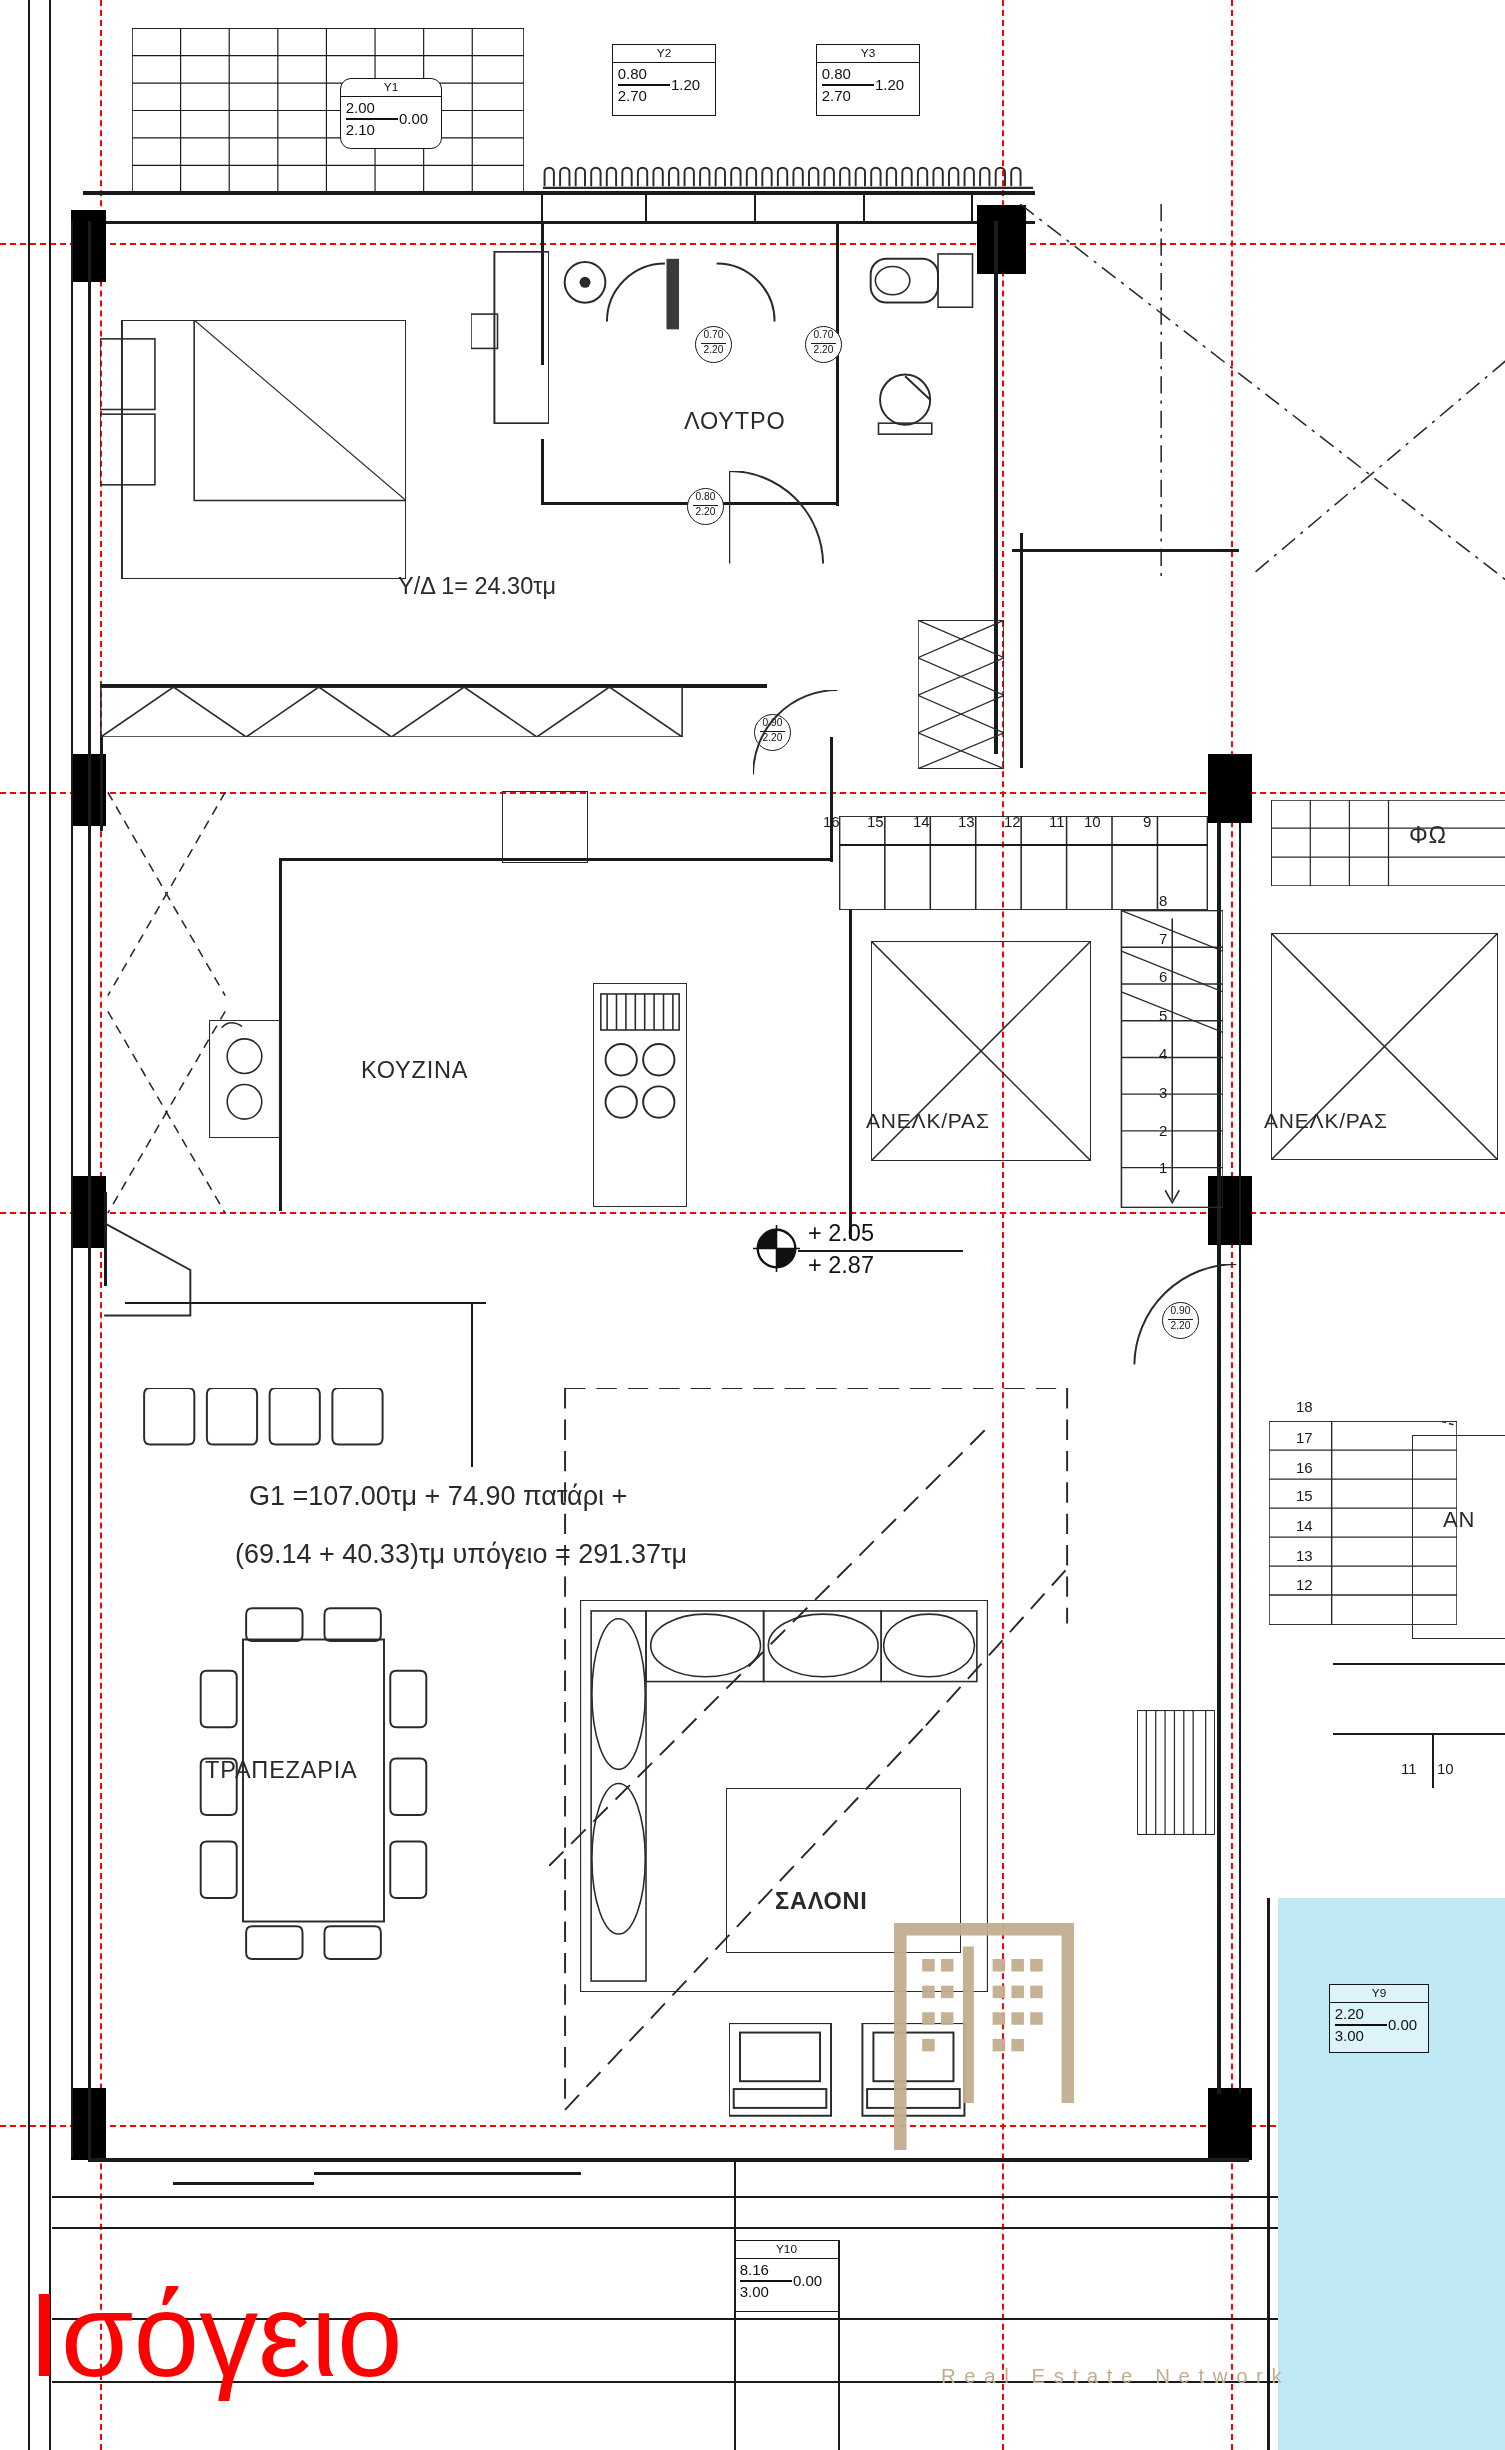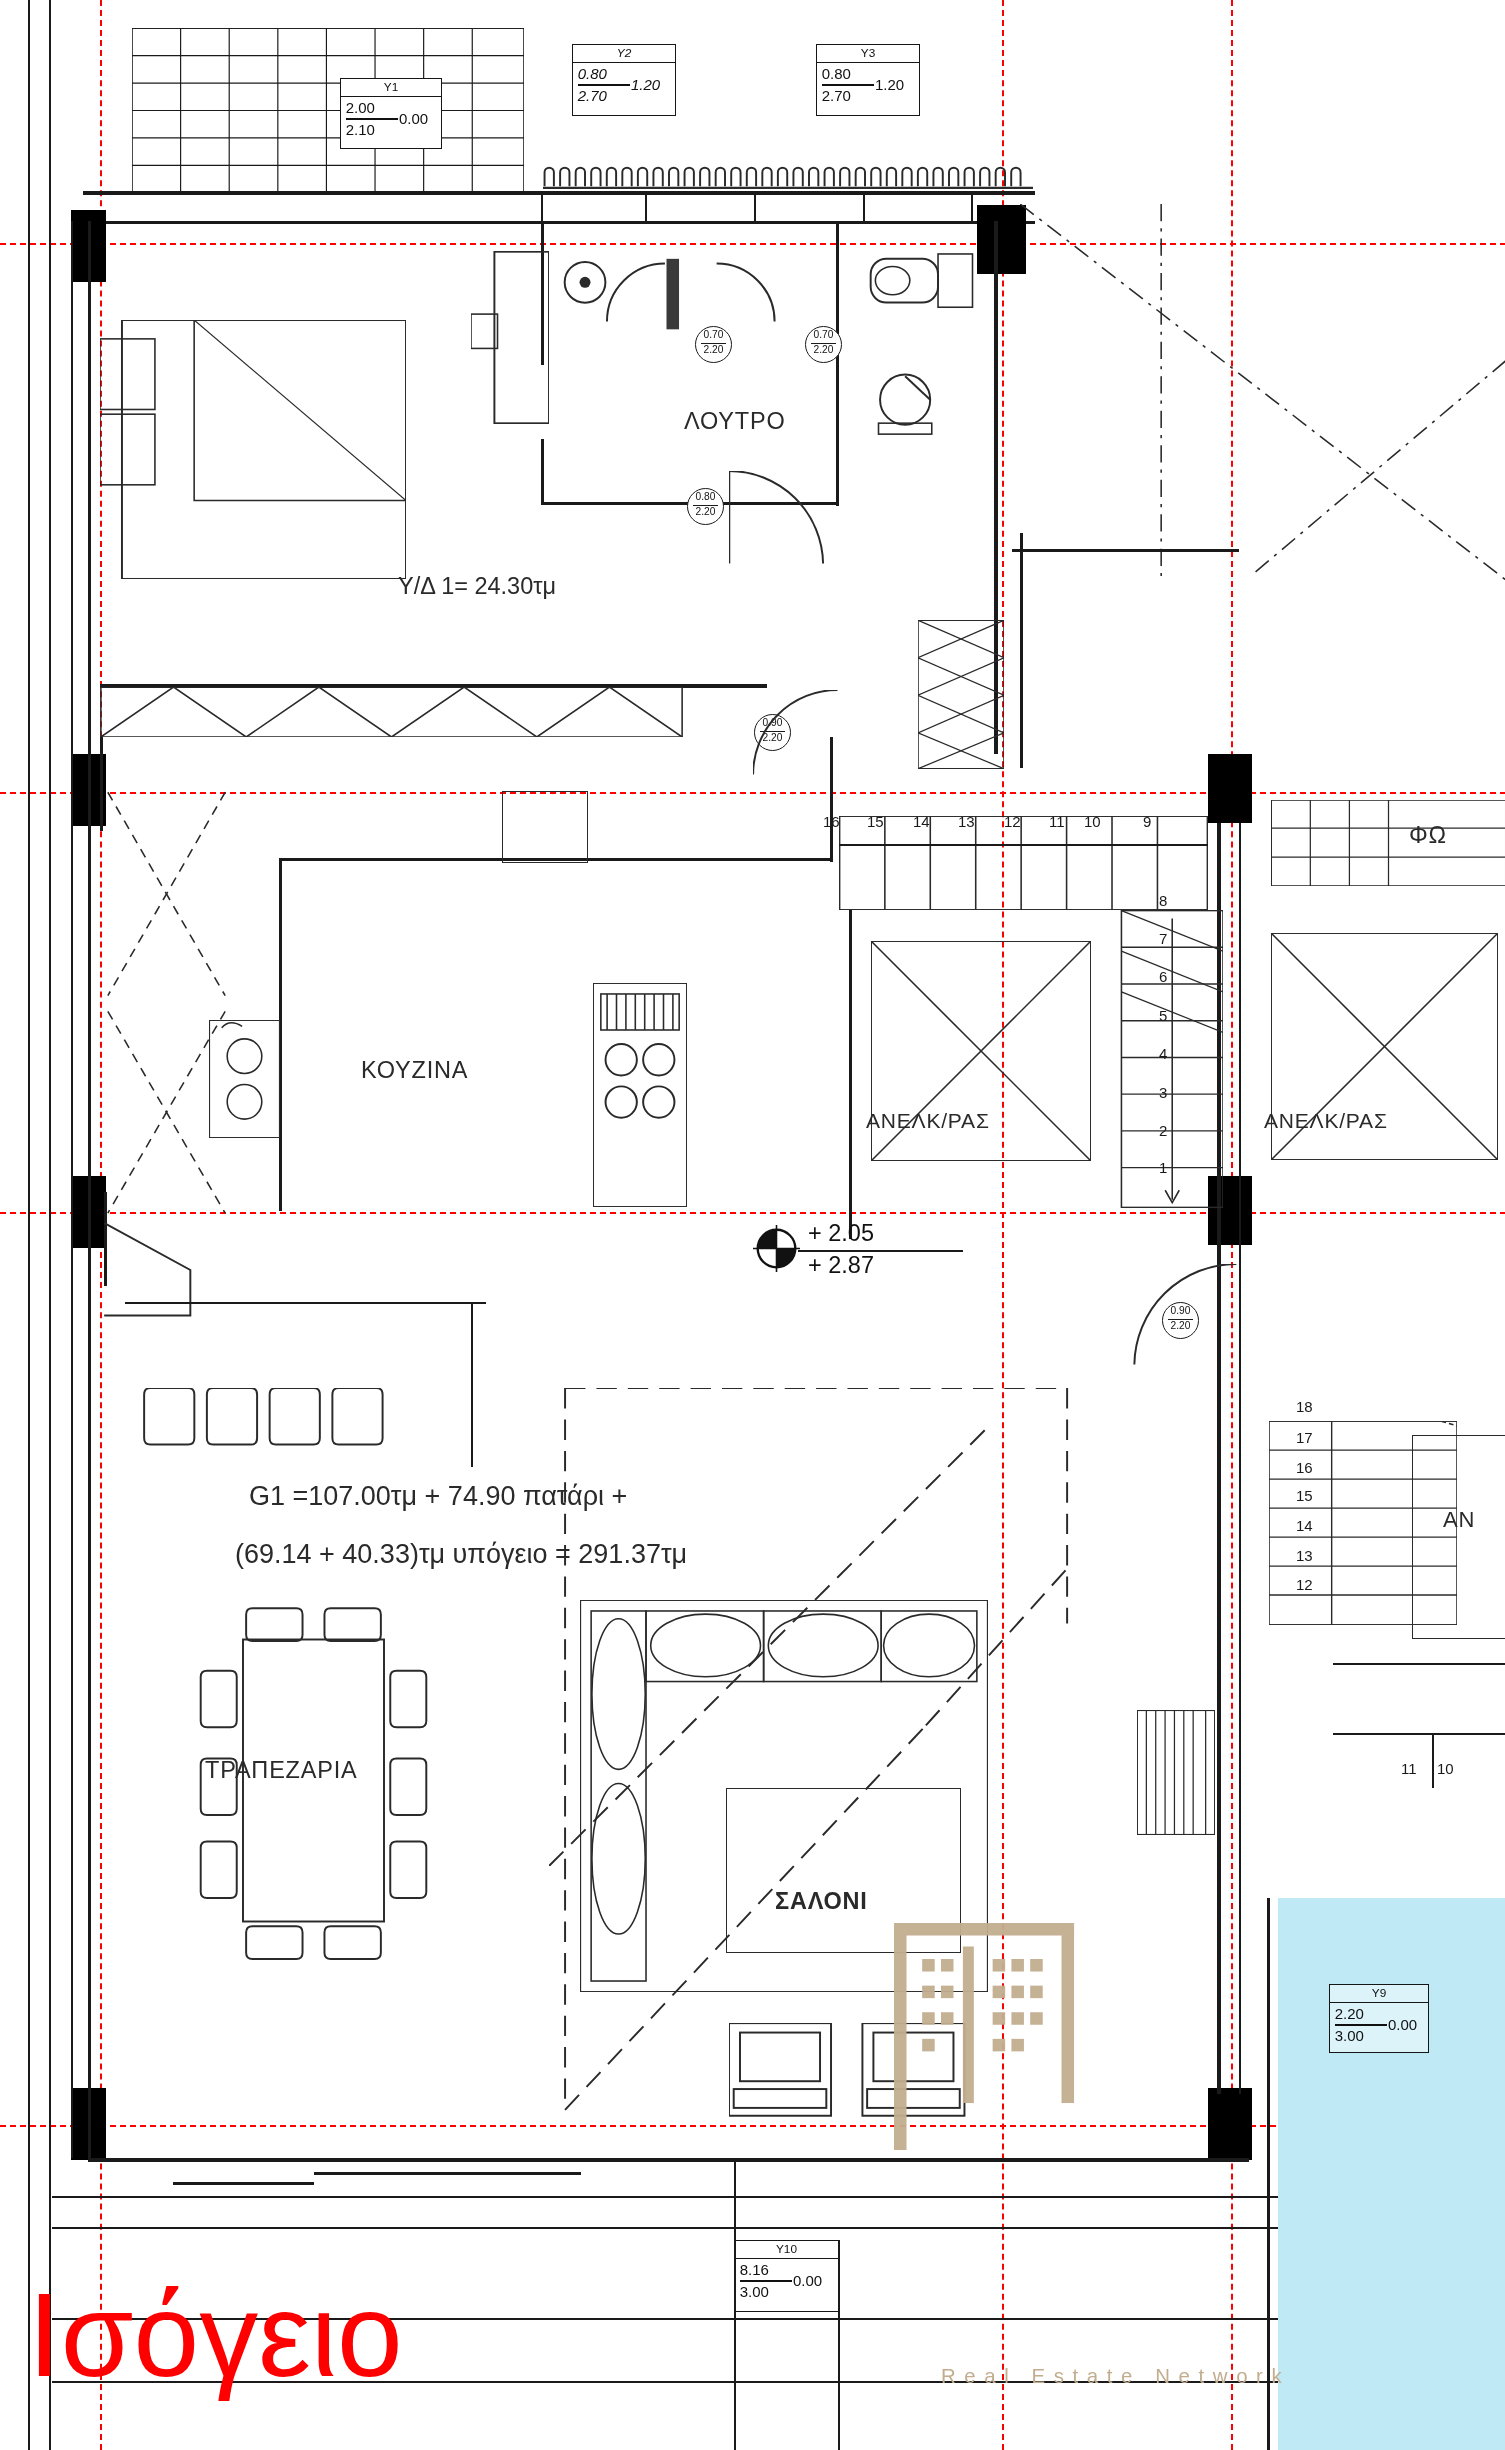--- a/index.html
+++ b/index.html
@@ -59,30 +59,30 @@
       <line x1="62" y1="0" x2="62" y2="210" stroke="#1a1a1a" stroke-width="1.5"></line>
       <line x1="124" y1="0" x2="124" y2="210" stroke="#1a1a1a" stroke-width="1.5"></line>
       <line x1="186" y1="0" x2="186" y2="210" stroke="#1a1a1a" stroke-width="1.5"></line>
       <line x1="248" y1="0" x2="248" y2="210" stroke="#1a1a1a" stroke-width="1.5"></line>
       <line x1="310" y1="0" x2="310" y2="210" stroke="#1a1a1a" stroke-width="1.5"></line>
       <line x1="372" y1="0" x2="372" y2="210" stroke="#1a1a1a" stroke-width="1.5"></line>
       <line x1="434" y1="0" x2="434" y2="210" stroke="#1a1a1a" stroke-width="1.5"></line>
     </svg>
   </div>
 
-  <div class="tagbox" style="left:340px;top:78px;width:102px;height:71px;">
+  <div class="tagbox" style="left:340px;top:78px;width:102px;height:71px;border-radius:11px;">
     <span class="tname">Y1</span>
     <span class="tsep"></span>
     <span class="dnum" style="left:4.7px;top:20.4px;">2.00</span>
     <span class="fracline" style="left:4.7px;top:39px;width:52px;"></span>
     <span class="dnum" style="left:4.7px;top:42px;">2.10</span>
     <span class="dnum" style="left:58px;top:31px;">0.00</span>
   </div>
 
-  <div class="tagbox" style="left:572px;top:44px;width:104px;height:72px;font-style:italic;">
+  <div class="tagbox" style="left:612px;top:44px;width:104px;height:72px;">
     <span class="tname">Y2</span>
     <span class="tsep"></span>
     <span class="dnum" style="left:4.7px;top:20.4px;">0.80</span>
     <span class="fracline" style="left:4.7px;top:39px;width:52px;"></span>
     <span class="dnum" style="left:4.7px;top:42px;">2.70</span>
     <span class="dnum" style="left:58px;top:31px;">1.20</span>
   </div>
 
   <div class="tagbox" style="left:816px;top:44px;width:104px;height:72px;">
     <span class="tname">Y3</span>

